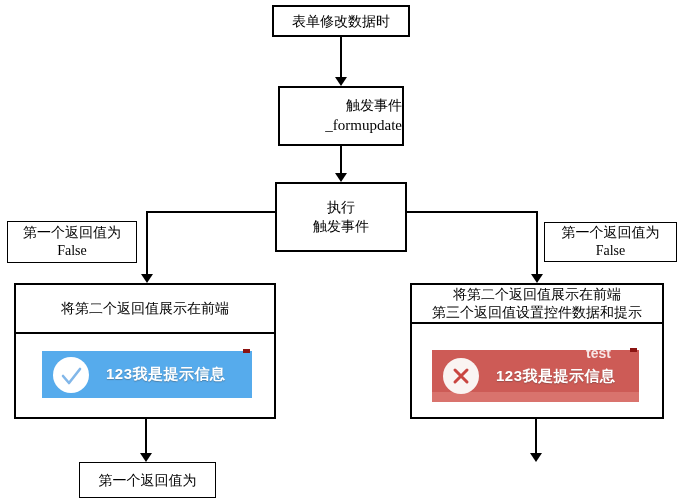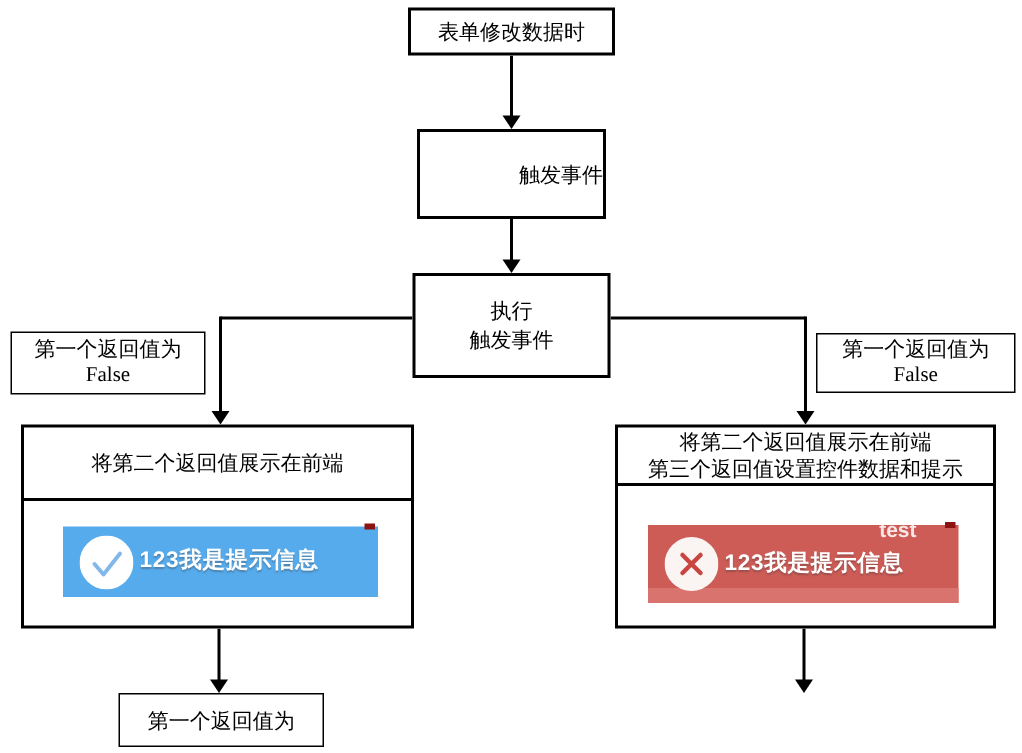--- a/index.html
+++ b/index.html
@@ -30,21 +30,21 @@
     display:flex; flex-direction:column; align-items:center; justify-content:center;
   }
   .branch .body { position:relative; width:100%; flex:1; }
   .toast {
     position:absolute; display:flex; align-items:center; box-sizing:border-box;
   }
   .toast-blue { background:#56abec; }
   .toast-red  { background:#cd5b56; }
   .toast .icon-wrap { width:36px; height:36px; margin-left:11px; flex:0 0 auto; position:relative; z-index:2; }
   .toast .msg {
-    color:#ffffff; font-weight:bold; font-size:15px; margin-left:4px;
+    color:#ffffff; font-weight:bold; font-size:15px; margin-left:17px;
     letter-spacing:0.5px; position:relative; z-index:2;
     text-shadow:0 1px 1px rgba(60,60,60,0.35); white-space:nowrap;
   }
   .toast .band {
     position:absolute; left:0; right:0; bottom:0; height:10px;
     background:#d9736d; z-index:1;
   }
   .toast .corner-mark {
     position:absolute; top:-2px; right:2px; width:7px; height:4px;
     background:#8b1412; z-index:3;
@@ -78,20 +78,21 @@
 
   <div class="vline" style="left:535px; top:419px; height:35px;"></div>
   <div class="arrow-down" style="left:530px; top:453px;"></div>
 
   <div class="node" style="left:272px; top:5px; width:138px; height:32px;">
     <span>表单修改数据时</span>
   </div>
 
   <div class="node" style="left:278px; top:86px; width:126px; height:60px;align-items:flex-end;">
     <span>触发事件</span>
+    <span class="serif">_formupdate</span>
   </div>
 
   <div class="node" style="left:275px; top:182px; width:132px; height:70px;">
     <span>执行</span>
     <span>触发事件</span>
   </div>
 
   <div class="node thin" style="left:7px; top:221px; width:130px; height:42px;">
     <span>第一个返回值为</span>
     <span class="serif" style="font-size:14px;">False</span>

